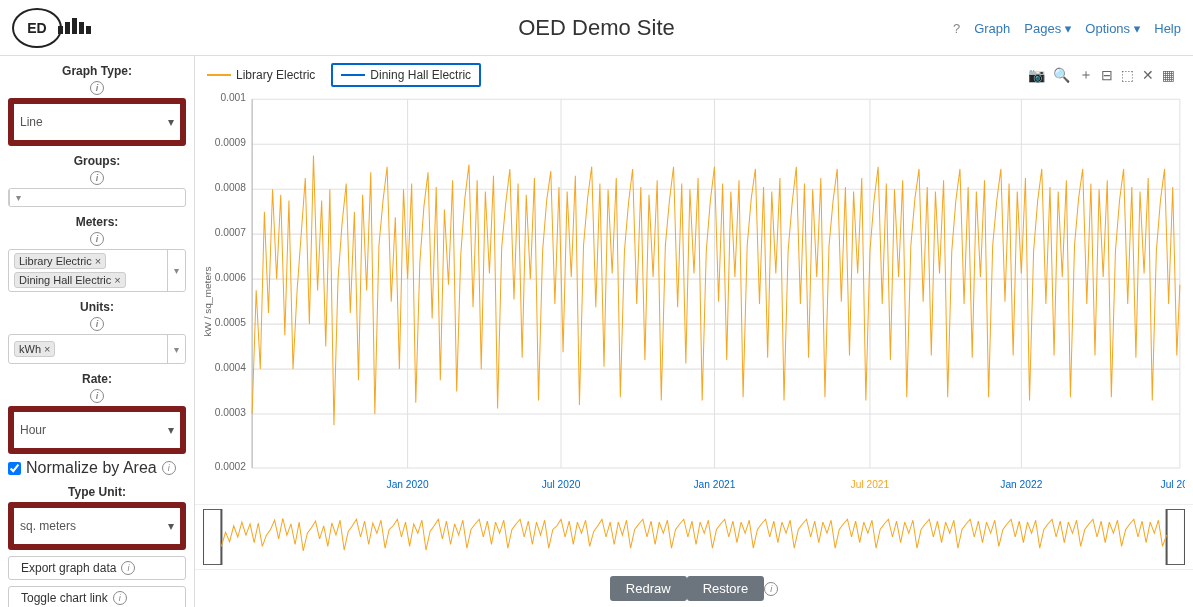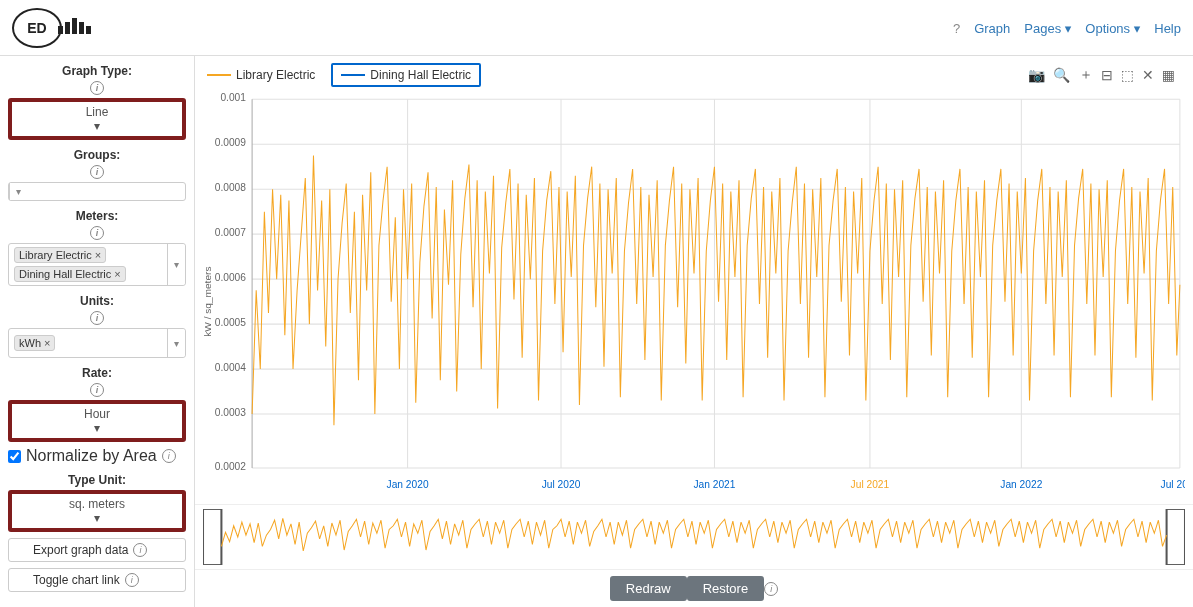--- a/index.html
+++ b/index.html
@@ -48,24 +48,23 @@
       font-size: 12px; font-weight: bold; margin-bottom: 3px; margin-top: 8px;
       display: flex; align-items: center; gap: 3px; flex-direction: column;
     }
     .sidebar-label:first-child { margin-top: 0; }
     .help-icon {
       display: inline-flex; align-items: center; justify-content: center;
       width: 14px; height: 14px; border: 1.5px solid #888; border-radius: 50%;
       font-size: 9px; color: #888; cursor: pointer; font-style: italic;
     }
     .dropdown-wrapper {
-      display: flex; align-items: center; border: 4px solid #7f1d1d; border-radius: 3px;
-      background: #fff; padding: 3px 6px; cursor: pointer; user-select: none;
+      display: flex; align-items: center; border: 6px solid #7f1d1d; border-radius: 3px;
+      background: #fff; padding: 11px 6px; cursor: pointer; user-select: none;
       justify-content: space-between;
-      flex-direction: column;
     }
     .dropdown-wrapper span { font-size: 12px; color: #555; }
     .dropdown-arrow { font-size: 10px; color: #888; }
 
     .tag-input {
       border: 1px solid #ccc; border-radius: 3px; padding: 3px 5px;
       min-height: 28px; display: flex; flex-wrap: wrap; gap: 3px; align-items: center;
     }
     .tag {
       background: #e8e8e8; border: 1px solid #ccc; border-radius: 3px;
@@ -82,21 +81,21 @@
     }
 
     .checkbox-row {
       display: flex; align-items: center; gap: 5px; margin-top: 5px;
     }
     .checkbox-row input[type=checkbox] { cursor: pointer; }
     .checkbox-row label { font-size: 16px; cursor: pointer; }
 
     .btn-outline {
       border: 1px solid #ccc; background: #fff; border-radius: 3px;
-      padding: 4px 24px; font-size: 12px; cursor: pointer; width: 100%;
+      padding: 4px 12px; font-size: 12px; cursor: pointer; width: 100%;
       text-align: left; margin-top: 6px; color: #333;
       display: flex; align-items: center; gap: 5px;
     }
 
     .chart-area {
       flex: 1; display: flex; flex-direction: column; position: relative; overflow: hidden;
     }
     .chart-toolbar {
       display: flex; align-items: center; padding: 4px 8px; gap: 4px;
       position: absolute; right: 8px; top: 4px; z-index: 10;
@@ -173,20 +172,21 @@
   <div class="logo">
     <span>ED</span>
   </div>
   <div class="logo-signal">
     <span style="height:8px;"></span>
     <span style="height:12px;"></span>
     <span style="height:16px;"></span>
     <span style="height:12px;"></span>
     <span style="height:8px;"></span>
   </div>
+  <h1 class="page-title">OED Demo Site</h1>
   <nav class="top-nav">
     <span class="nav-icon">?</span>
     <a>Graph</a>
     <a>Pages ▾</a>
     <a>Options ▾</a>
     <a>Help</a>
   </nav>
 </div>
 
 <div class="main-layout">

